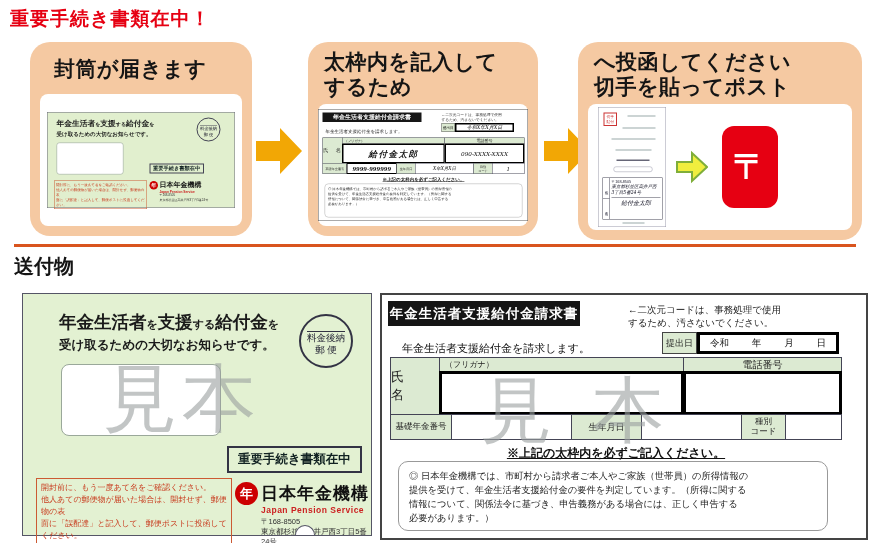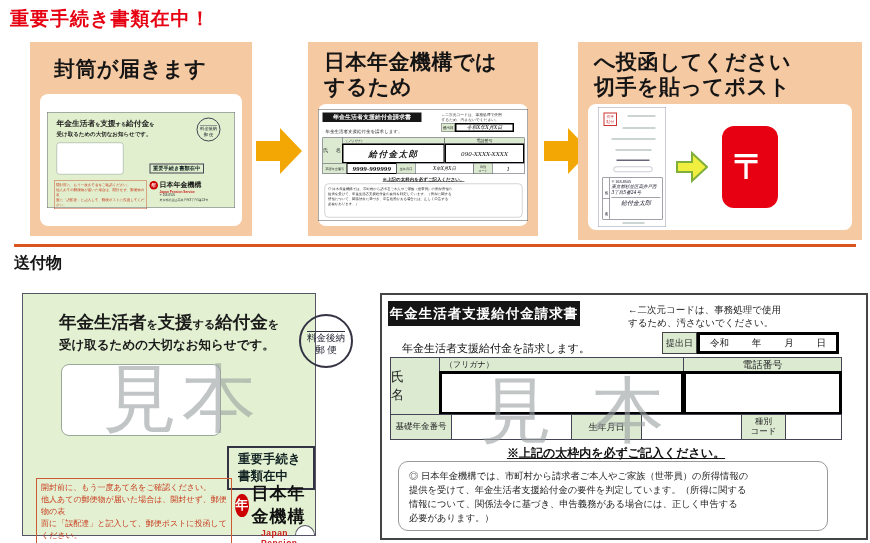--- a/index.html
+++ b/index.html
@@ -2,21 +2,21 @@
 <html><head>
 <meta charset="utf-8">
 <style>
   *{margin:0;padding:0;box-sizing:border-box}
   html,body{width:870px;height:543px;background:#fff;font-family:"Liberation Sans",sans-serif;overflow:hidden}
   .canvas{position:relative;width:870px;height:543px;background:#fff}
 
   .page-title{position:absolute;left:10px;top:6px;font-size:19px;font-weight:bold;color:#e60012;letter-spacing:1px}
 
   
-  .card{position:absolute;top:42px;background:#f5c9a2;border-radius:0}
+  .card{position:absolute;top:42px;background:#f5c9a2;border-radius:20px}
   .card1{left:30px;width:222px;height:194px}
   .card2{left:308px;width:230px;height:194px}
   .card3{left:578px;width:284px;height:198px}
   .card-title{font-weight:bold;color:#151515;font-size:21px;line-height:1.18;letter-spacing:.5px}
   .card1 .card-title{padding:15px 0 0 24px}
   .card2 .card-title,.card3 .card-title{padding:8px 0 0 16px}
   .card-panel{position:absolute;left:10px;right:10px;bottom:10px;background:#fff;border-radius:8px;display:flex;align-items:center;justify-content:center}
   .card1 .card-panel{top:52px}
   .card2 .card-panel{top:62px}
   .card3 .card-panel{top:62px;justify-content:flex-start;gap:10px;padding-left:10px}
@@ -90,24 +90,24 @@
   .pc-vlabel.first{border-bottom:1px solid #445}
   .pc-sender-content{flex:1;padding:2px 3px}
   .pc-postal{font-size:7.5px;color:#223}
   .pc-addr{font-family:"DejaVu Serif",serif;font-style:italic;font-size:9px;color:#112;line-height:1.3}
   .pc-name{font-family:"DejaVu Serif",serif;font-style:italic;font-size:12px;color:#112;border-top:1px solid #445;margin-top:3px;padding-top:2px;text-align:center}
   .pc-bottombar{left:48px;top:230px;width:44px}
   .postbox{width:56px;height:82px;border-radius:12px;background:#e60012;color:#fff;display:flex;align-items:center;justify-content:center;font-size:34px;font-weight:bold;margin-left:4px}
 
   
   .divider{position:absolute;left:14px;top:244px;width:842px;height:3px;background:#d9541e}
-  .section-title{position:absolute;left:14px;top:253px;font-size:16px;font-weight:bold;color:#151515}
-
-  
-  .big-env{position:absolute;left:22px;top:293px;width:294px;height:243px;background:#e3f1d2;border:1px solid #556}
+  .section-title{position:absolute;left:14px;top:253px;font-size:20px;font-weight:bold;color:#151515}
+
+  
+  .big-env{position:absolute;left:22px;top:293px;width:350px;height:243px;background:#e3f1d2;border:1px solid #556}
   .be-headline{position:absolute;left:36px;top:16px;font-weight:bold;color:#1a1a1a}
   .be-hl1{font-size:17.5px}
   .be-hl1 .p{font-size:11px}
   .be-hl2{font-size:12.5px;margin-top:3px}
   .be-circle{position:absolute;left:276px;top:20px;width:54px;height:54px;border:2px solid #334;border-radius:50%;text-align:center;font-size:9.5px;line-height:1.3;color:#223;padding-top:16px}
   .be-chord{position:absolute;left:6px;right:6px;top:15px;border-top:1px solid #334}
   .be-window{position:absolute;left:38px;top:70px;width:160px;height:72px;background:#fff;border:1px solid #9aa89a;border-radius:8px}
   .watermark{font-weight:normal;color:#9aa0a0;opacity:.6;z-index:4;pointer-events:none}
   .be-watermark{position:absolute;left:80px;top:56px;font-size:74px;letter-spacing:5px}
   .be-important{position:absolute;left:204px;top:152px;border:2px solid #334;padding:3px 9px;font-size:12.5px;font-weight:bold;color:#122}
@@ -185,21 +185,21 @@
       </div>
     </div>
   </div>
 
   <svg class="step-arrow arrow1" width="46" height="50" viewBox="0 0 46 50">
       <polygon points="0,15 24,15 24,2 46,25 24,48 24,35 0,35" fill="#f2a705"></polygon>
     </svg>
 
   <div class="card card2">
     <div class="card-title">
-      <div>日本年金機構では</div>
+      <div>太枠内を記入して</div>
       <div>するため</div>
     </div>
     <div class="card-panel">
       <div class="mini-form-outer">
         <div class="mini-form scale-half">
           <div class="mf-header">年金生活者支援給付金請求書</div>
           <div class="mf-qr">
             <div>←二次元コードは、事務処理で使用</div>
             <div>するため、汚さないでください。</div>
           </div>

